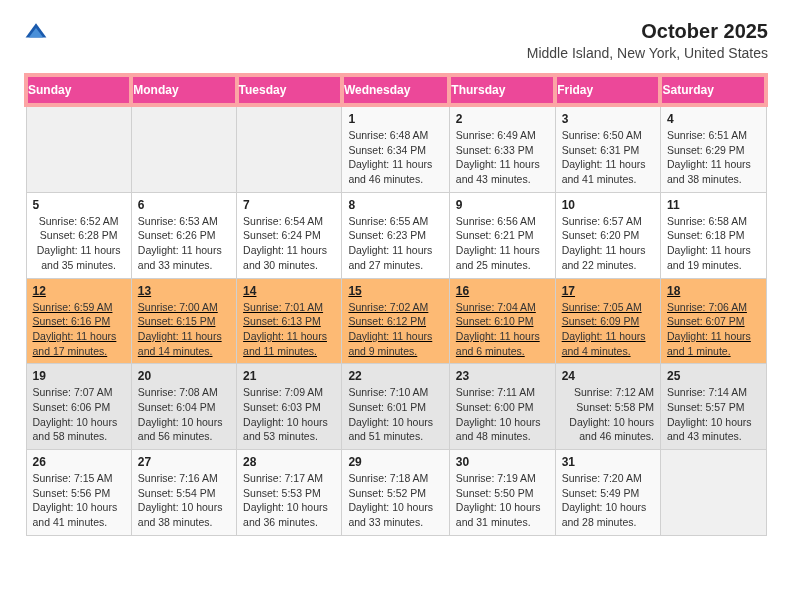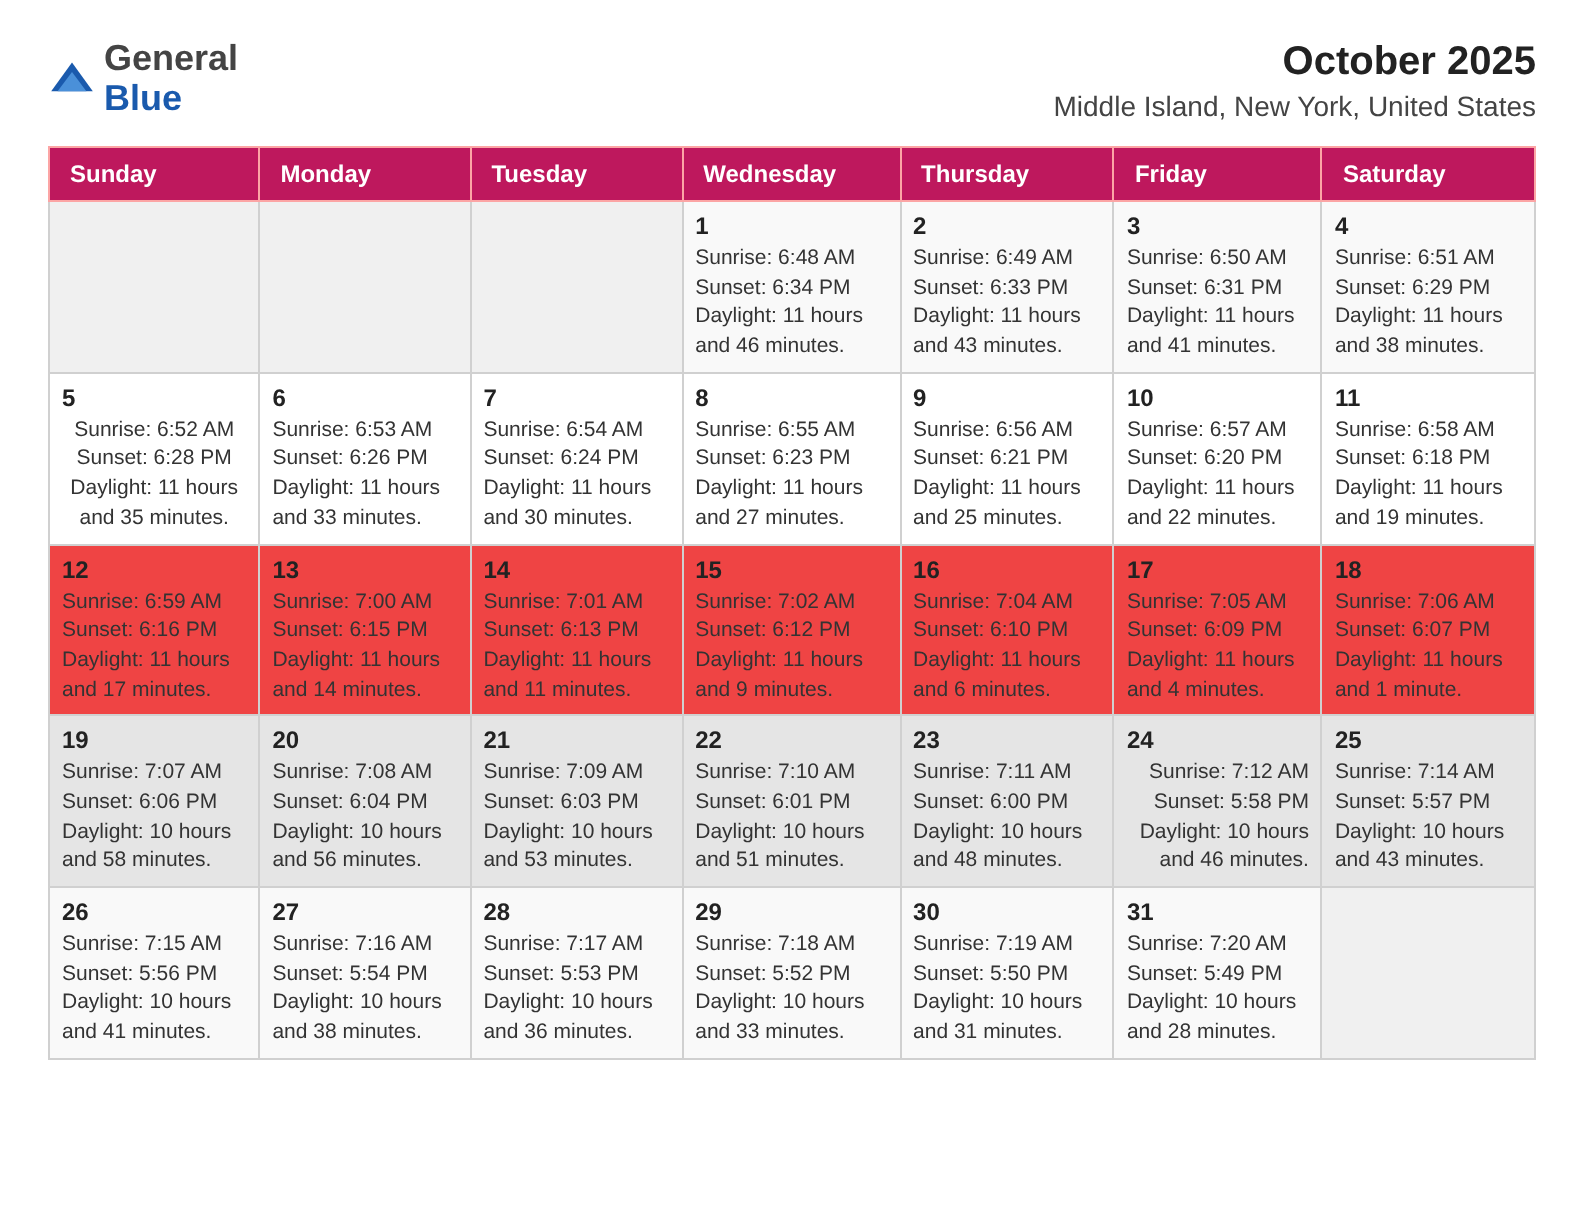--- a/index.html
+++ b/index.html
@@ -45,27 +45,27 @@
       color: #444;
       margin-top: 2px;
       padding-left: 40px;
     }
     .calendar-table {
       width: 100%;
       border-collapse: collapse;
       font-size: 11px;
     }
     .calendar-table thead th {
-      background-color: #be185d;
+      background-color: #ec4899;
       color: #fff;
       text-align: left;
-      padding: 6px 10px;
+      padding: 6px 0;
       font-size: 12px;
       font-weight: bold;
-      border: 1px solid #fca5a5;
+      border: 4px solid #fca5a5;
     }
     .calendar-table tbody td {
       border: 1px solid #d0d0d0;
       vertical-align: top;
       padding: 5px 6px;
       width: 113px;
       min-height: 80px;
       background: #fff;
     }
     .calendar-table tbody tr:nth-child(odd) td {
@@ -85,38 +85,34 @@
       color: #333;
       font-size: 10.5px;
       line-height: 1.4;
     }
     .empty-cell {
       background: #f0f0f0 !important;
     }
     
     .calendar-table tbody tr:nth-child(1) td { background: #f9f9f9; }
     .calendar-table tbody tr:nth-child(2) td { background: #fff; }
-    .calendar-table tbody tr:nth-child(3) td { background: #ef4444; }
+    .calendar-table tbody tr:nth-child(3) td { background: #fdba74; text-decoration: underline; }
     .calendar-table tbody tr:nth-child(4) td { background: #e5e5e5; }
     .calendar-table tbody tr:nth-child(5) td { background: #f9f9f9; }
     .calendar-table tbody tr:nth-child(6) td { background: #fff; }
   </style>
 </head>
 <body>
 
 <div class="header-section">
   <div class="logo">
     <svg class="logo-icon" viewBox="0 0 30 30" xmlns="http://www.w3.org/2000/svg">
       <polygon points="15,4 28,22 2,22" fill="#1a5aad"></polygon>
       <polygon points="15,10 24,22 6,22" fill="#4a90d9"></polygon>
     </svg>
-    <div class="logo-text">
-      <span class="logo-general">General</span><br>
-      <span class="logo-blue">Blue</span>
-    </div>
   </div>
   <div class="title-block">
     <div class="month-title">October 2025</div>
     <div class="location">Middle Island, New York, United States</div>
   </div>
 </div>
 
 <table class="calendar-table">
   <thead>
     <tr>

